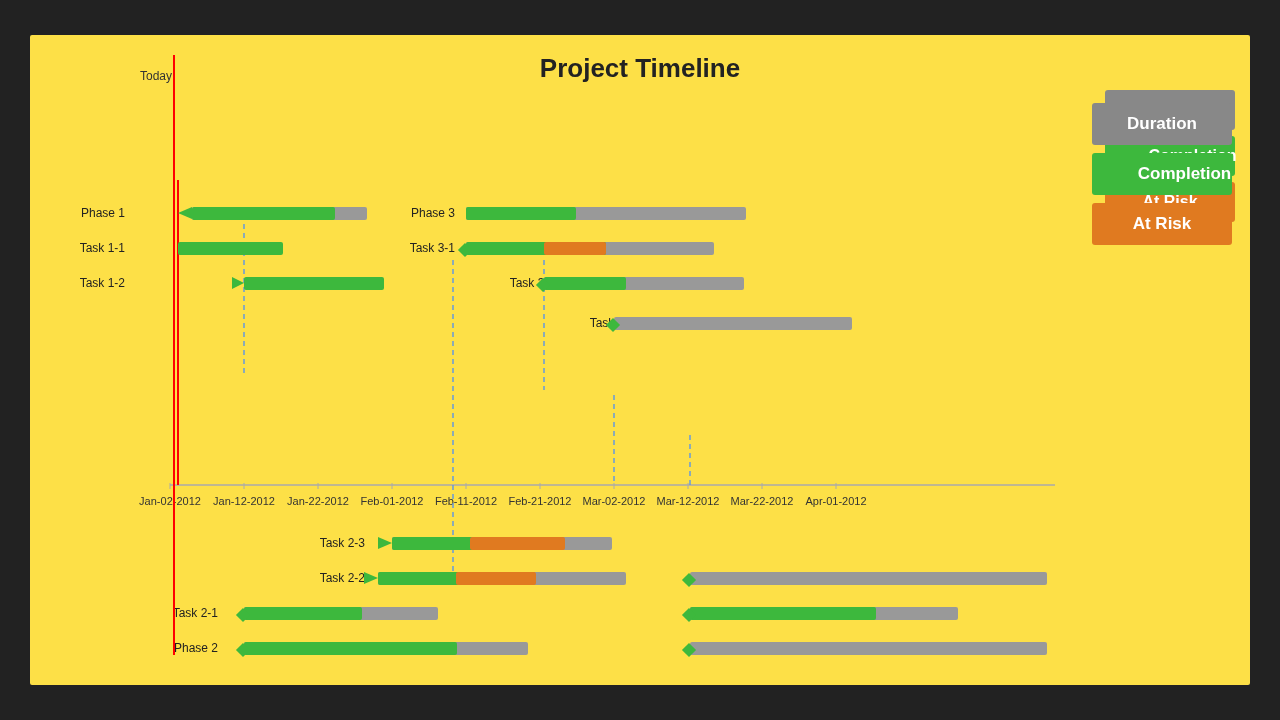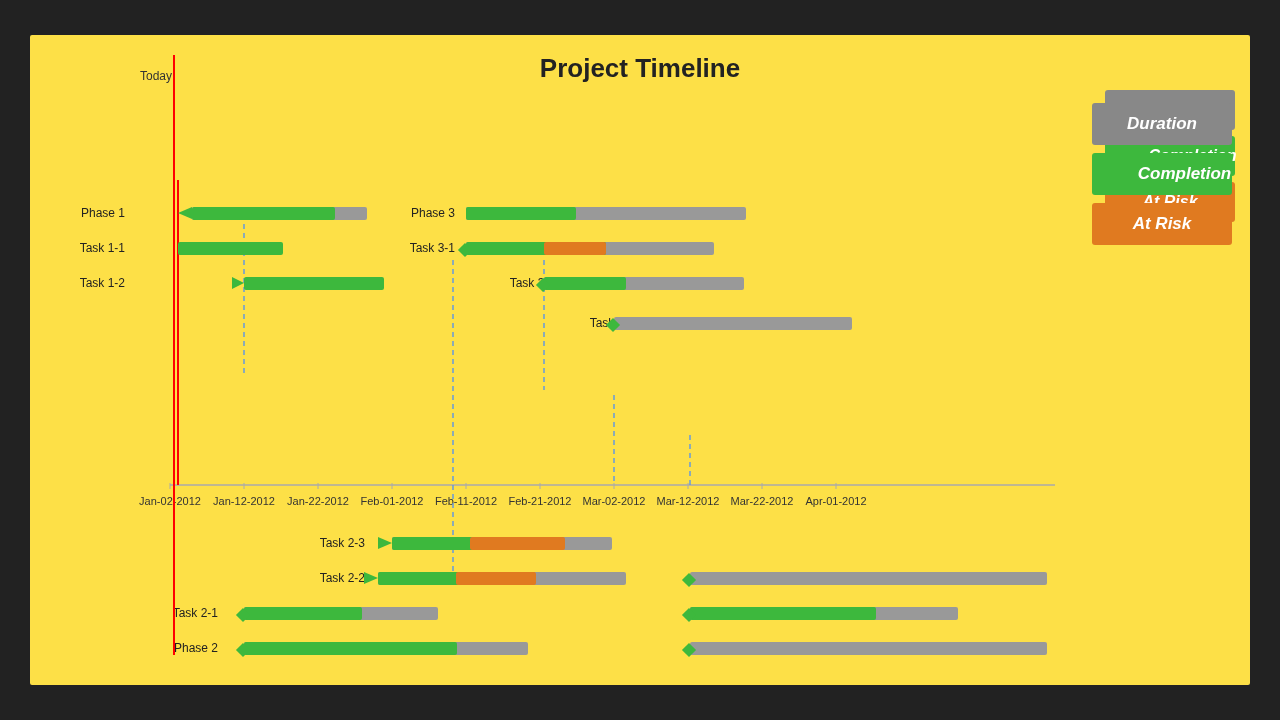--- a/index.html
+++ b/index.html
@@ -59,21 +59,20 @@
       width: 130px;
       height: 40px;
       display: flex;
       align-items: center;
       justify-content: center;
       font-family: Arial, sans-serif;
       font-size: 16px;
       font-weight: bold;
       color: white;
       border-radius: 3px;
-      font-style: italic;
     }
     .legend-duration { background: #888; }
     .legend-completion { background: #3db83d; padding-left: 45px; }
     .legend-atrisk { background: #e07a20; }
   </style>
 </head>
 <body>
 
 <div id="chart-container">
   <div id="chart-title">Project Timeline</div>

